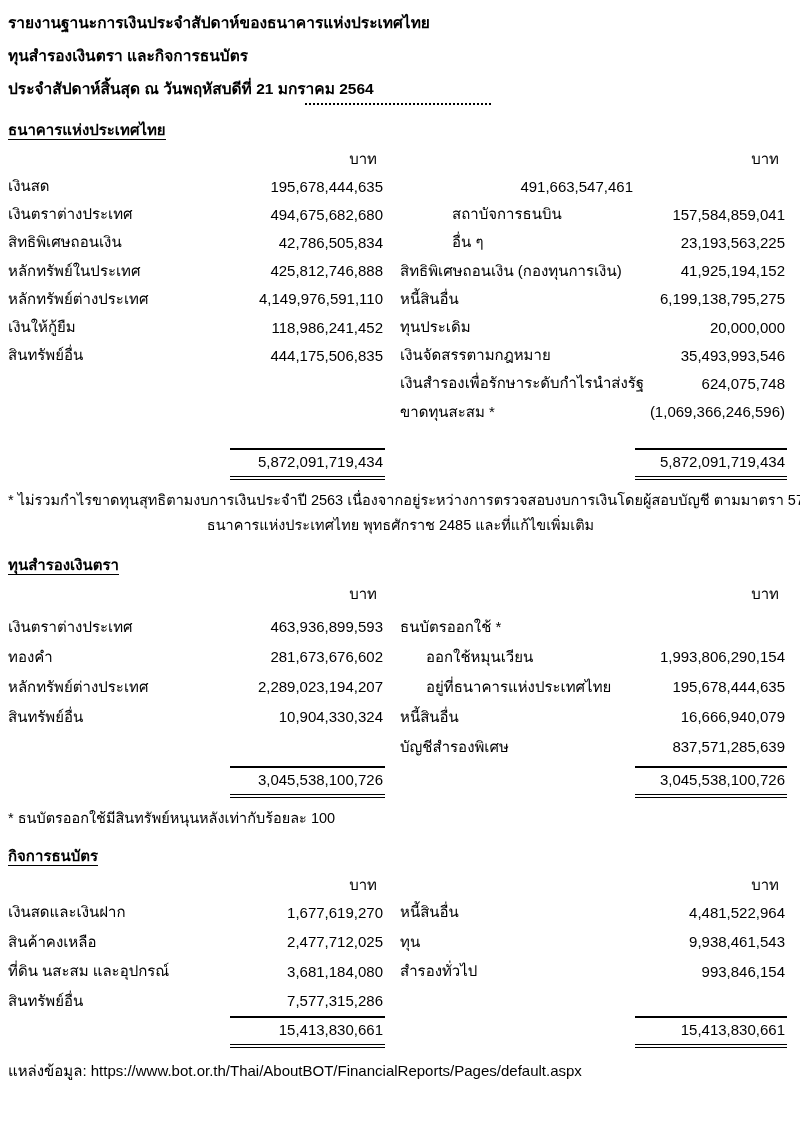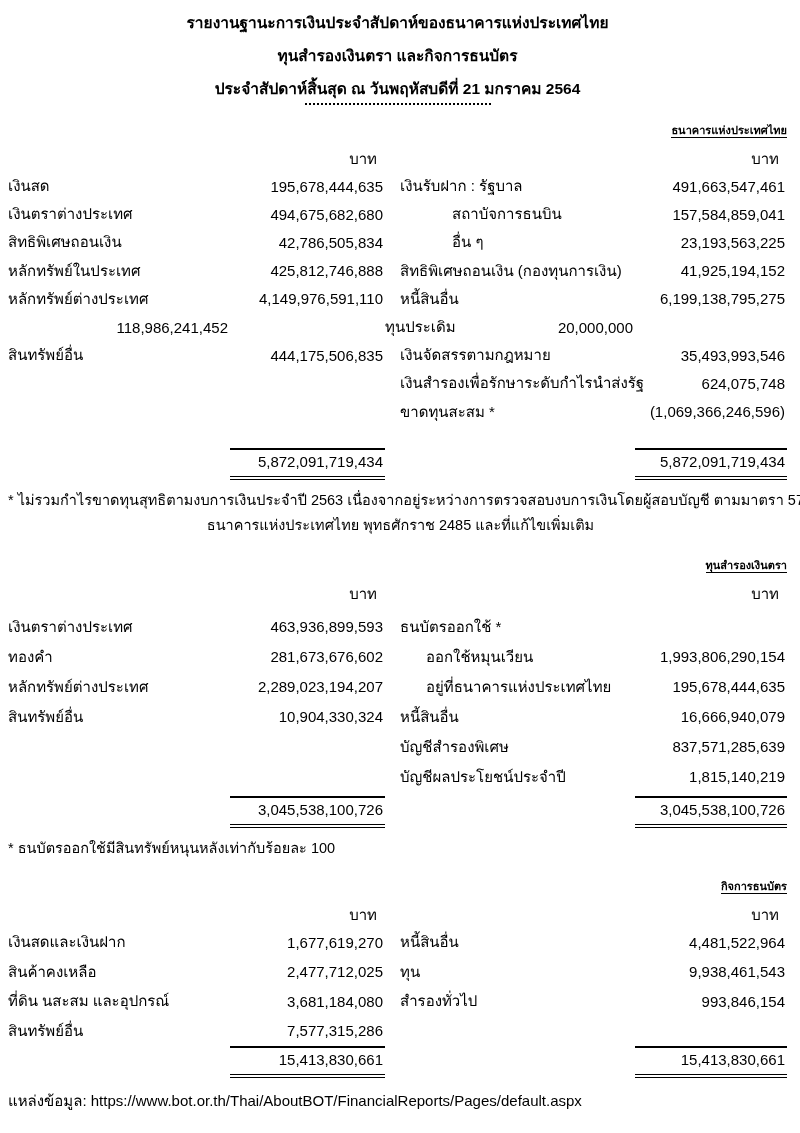--- a/index.html
+++ b/index.html
@@ -5,25 +5,25 @@
   html, body { margin: 0; padding: 0; }
   body {
     width: 800px; height: 1133px;
     background: #ffffff; color: #000000;
     font-family: "Liberation Sans", "DejaVu Sans", sans-serif;
     font-size: 15px;
     overflow: hidden;
   }
   .page { padding: 6px 13px 0 8px; }
 
-  .title-block { text-align: center; font-weight: bold; font-size: 15.5px; }
+  .title-block { font-weight: bold; font-size: 15.5px; }
   .title-line { line-height: 33px; white-space: nowrap; }
   .dotted-divider { width: 186px; height: 0; margin: -2px auto 0 auto; border-top: 2px dotted #000; }
 
-  .sec-head { text-align: right; font-weight: bold; font-size: 11px; line-height: 18px; }
+  .sec-head { text-align: left; font-weight: bold; font-size: 15px; line-height: 18px; }
   .sec-head .hu { border-bottom: 1.5px solid #000; padding-bottom: 1px; }
   .mt16 { margin-top: 16px; }
   .mt18 { margin-top: 18px; }
 
   .grid { display: grid; grid-template-columns: 222px 155px 15px 235px 152px; align-items: center; }
   .unit-row { height: 22px; margin-top: 8px; }
   .unit { text-align: right; padding-right: 8px; }
 
   .rows-m3 { margin-top: 3px; }
   .rows-m8 { margin-top: 8px; }
@@ -78,21 +78,20 @@
       <div></div>
         <div></div>
         <div class="unit">บาท</div>
     </div>
 
     <div class="rows-m3">
       <div class="grid row">
         <div class="lbl">เงินสด</div>
         <div class="val">195,678,444,635</div>
           <div></div>
-        <div class="lbl">เงินรับฝาก : รัฐบาล</div>
         <div class="val">491,663,547,461</div>
       </div>
       <div class="grid row">
         <div class="lbl">เงินตราต่างประเทศ</div>
         <div class="val">494,675,682,680</div>
           <div></div>
         <div class="lbl ind1">สถาบัจการธนบิน</div>
         <div class="val">157,584,859,041</div>
       </div>
       <div class="grid row">
@@ -110,20 +109,21 @@
         <div class="val">41,925,194,152</div>
       </div>
       <div class="grid row">
         <div class="lbl">หลักทรัพย์ต่างประเทศ</div>
         <div class="val">4,149,976,591,110</div>
           <div></div>
         <div class="lbl">หนี้สินอื่น</div>
         <div class="val">6,199,138,795,275</div>
       </div>
       <div class="grid row">
+        <div class="lbl">เงินให้กู้ยืม</div>
         <div class="val">118,986,241,452</div>
           <div></div>
         <div class="lbl">ทุนประเดิม</div>
         <div class="val">20,000,000</div>
       </div>
       <div class="grid row">
         <div class="lbl">สินทรัพย์อื่น</div>
         <div class="val">444,175,506,835</div>
           <div></div>
         <div class="lbl">เงินจัดสรรตามกฎหมาย</div>
@@ -199,27 +199,20 @@
         <div class="lbl">หนี้สินอื่น</div>
         <div class="val">16,666,940,079</div>
       </div>
       <div class="grid row">
         <div></div>
           <div></div>
           <div></div>
         <div class="lbl">บัญชีสำรองพิเศษ</div>
         <div class="val">837,571,285,639</div>
       </div>
-      <div class="grid row">
-        <div></div>
-          <div></div>
-          <div></div>
-        <div class="lbl">บัญชีผลประโยชน์ประจำปี</div>
-        <div class="val">1,815,140,219</div>
-      </div>
     </div>
 
     <div class="grid total-row tm4">
       <div></div>
       <div class="tcell">3,045,538,100,726</div>
       <div></div>
         <div></div>
       <div class="tcell">3,045,538,100,726</div>
     </div>
 

